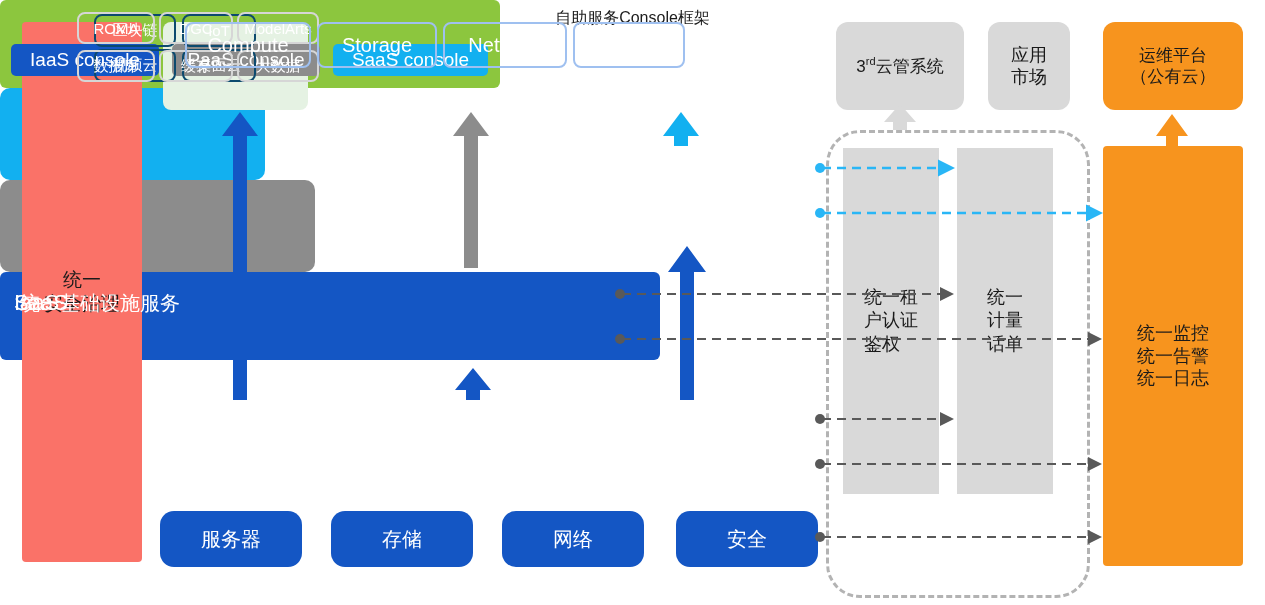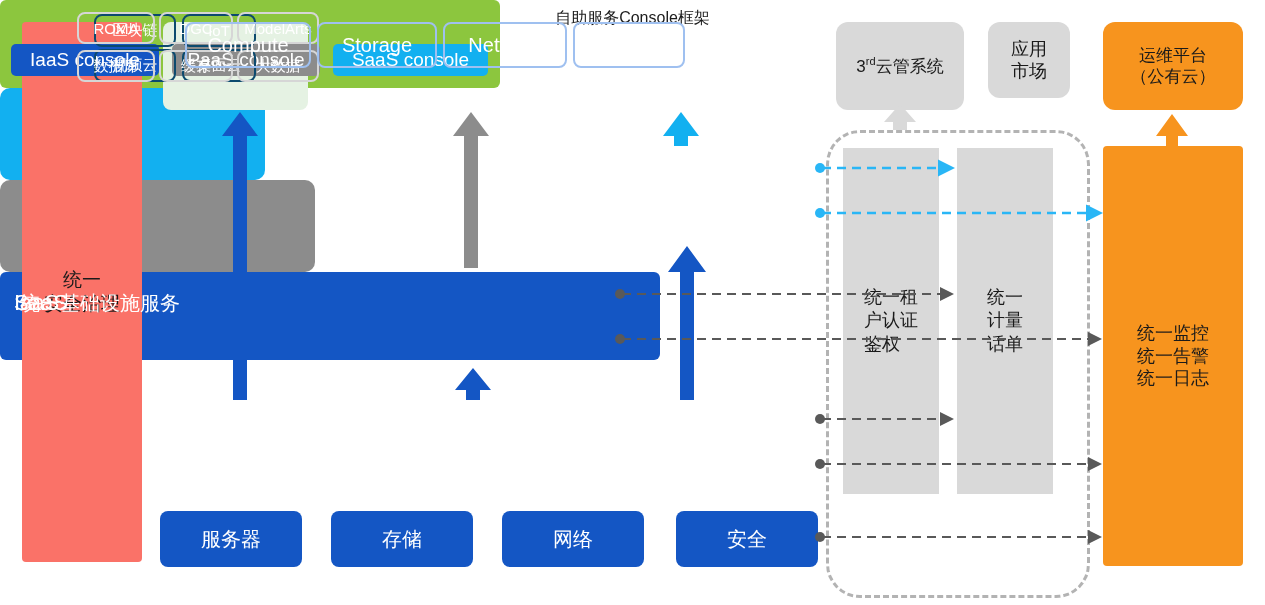--- a/index.html
+++ b/index.html
@@ -15,21 +15,21 @@
   #api-gw{left:163px;top:22px;width:145px;height:88px;background:#e5f2e3;color:#222;font-size:19px;}
   
   #console-frame{left:322px;top:22px;width:500px;height:88px;background:#8cc63e;border-radius:6px;display:block;}
   #console-title{position:absolute;left:0;top:8px;width:100%;text-align:center;font-size:16px;color:#1b1b1b;}
   .console-chip{position:absolute;top:44px;height:32px;border-radius:5px;display:flex;align-items:center;justify-content:center;color:#fff;font-size:19px;}
   #chip-iaas{left:11px;width:148px;background:#1456c4;}
   #chip-paas{left:172px;width:148px;background:#8c8c8c;}
   #chip-saas{left:333px;width:155px;background:#12b0f0;}
 
   #third-cloud{left:836px;top:22px;width:128px;height:88px;background:#d9d9d9;color:#1a1a1a;font-size:17px;}
-  #app-market{left:988px;top:22px;width:82px;height:76px;background:#d9d9d9;color:#1a1a1a;font-size:18px;}
+  #app-market{left:988px;top:22px;width:82px;height:88px;background:#d9d9d9;color:#1a1a1a;font-size:18px;}
   #ops-plat{left:1103px;top:22px;width:140px;height:88px;background:#f7941e;color:#1a1a1a;font-size:17px;}
 
   
   #saas{left:553px;top:146px;width:265px;height:92px;background:#12b0f0;border-radius:10px;}
   #saas-label{position:absolute;left:14px;top:50%;transform:translateY(-50%);color:#fff;font-size:22px;}
   .saas-chip{position:absolute;border:2px solid #0c4a6e;border-radius:8px;color:#fff;font-size:15px;display:flex;align-items:center;justify-content:center;height:29px;}
   #sc0{left:94px;top:14px;width:78px;}
   #sc1{left:182px;top:14px;width:70px;justify-content:center;}
   #sc2{left:94px;top:49px;width:78px;}
   #sc3{left:182px;top:49px;width:70px;}
@@ -48,21 +48,21 @@
   
   #infra{left:160px;top:400px;width:660px;height:88px;background:#1456c4;border-radius:6px;}
   #infra-label{position:absolute;left:20px;top:50%;transform:translateY(-50%);color:#fff;font-size:20px;}
   .infra-chip{position:absolute;top:22px;height:42px;border:2px solid #9fc0f0;border-radius:8px;color:#fff;font-size:20px;display:flex;align-items:center;justify-content:center;}
   #ic0{left:185px;width:122px;}
   #ic1{left:317px;width:116px;}
   #ic2{left:443px;width:120px;}
   #ic3{left:573px;width:108px;}
 
   
-  .bottom-box{position:absolute;top:511px;height:56px;background:#1456c4;border-radius:8px;color:#fff;font-size:20px;display:flex;align-items:center;justify-content:center;}
+  .bottom-box{position:absolute;top:511px;height:56px;background:#1456c4;border-radius:14px;color:#fff;font-size:20px;display:flex;align-items:center;justify-content:center;}
   #bb0{left:160px;width:142px;}
   #bb1{left:331px;width:142px;}
   #bb2{left:502px;width:142px;}
   #bb3{left:676px;width:142px;}
 
   
   #ops-col{left:1103px;top:146px;width:140px;height:420px;background:#f7941e;color:#1a1a1a;font-size:18px;border-radius:4px;}
 
   
   #center-dash{position:absolute;left:826px;top:130px;width:264px;height:468px;border:3px dashed #b3b3b3;border-radius:34px;box-sizing:border-box;}

